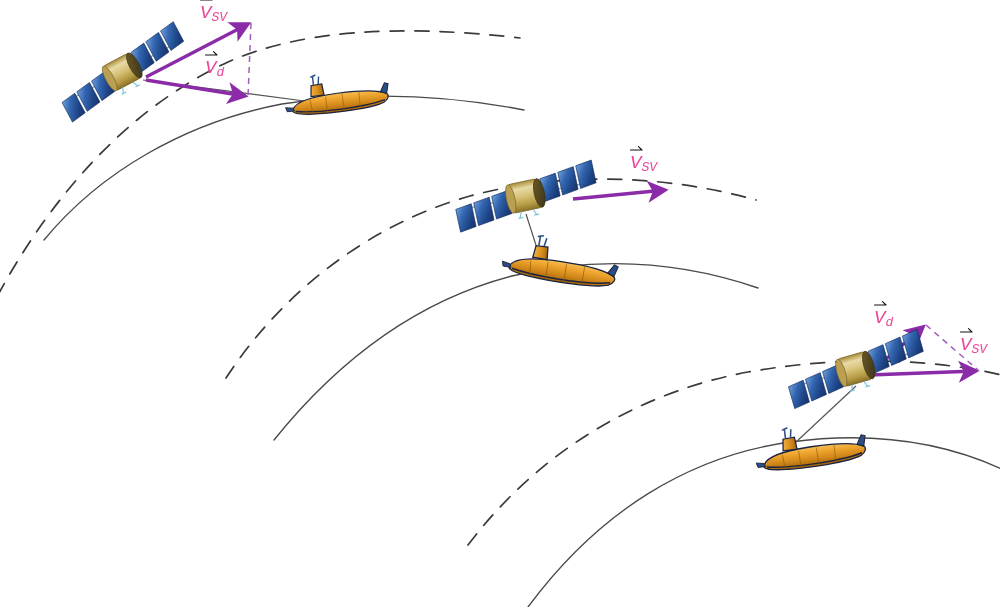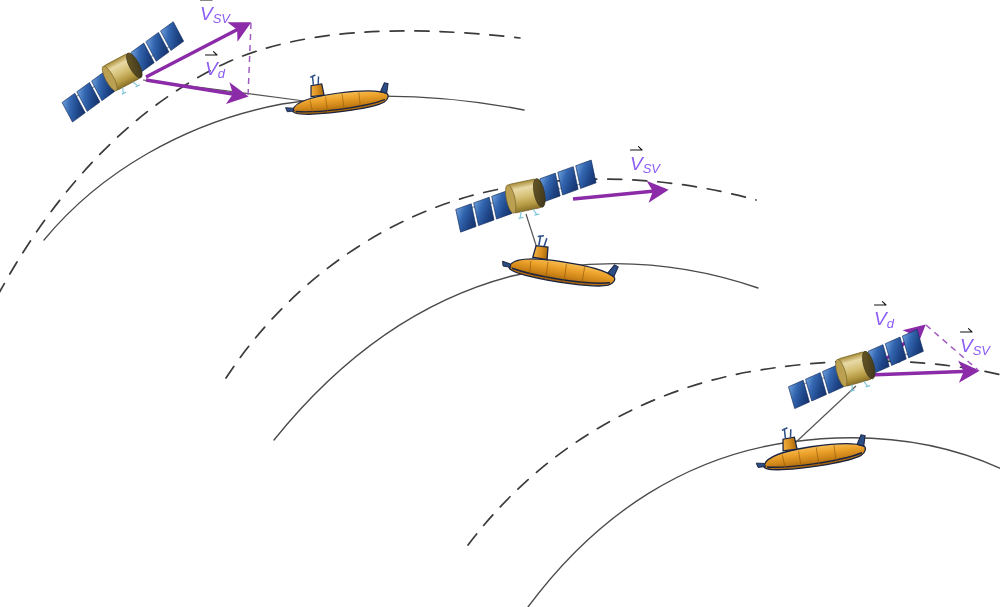--- a/index.html
+++ b/index.html
@@ -23,23 +23,23 @@
   #scene-svg {
     position: absolute;
     left: 0;
     top: 0;
     width: 1000px;
     height: 607px;
     display: block;
   }
   .vec-label {
     position: absolute;
-    font-family: Liberation Sans, sans-serif;
+    font-family: Liberation Mono, monospace;
     font-style: italic;
-    color: #8b5cf6;
+    color: #ec4899;
     white-space: nowrap;
     line-height: 1;
     user-select: none;
   }
   .vec-label .vbase {
     font-size: 19px;
     font-style: italic;
     position: relative;
     display: inline-block;
   }

